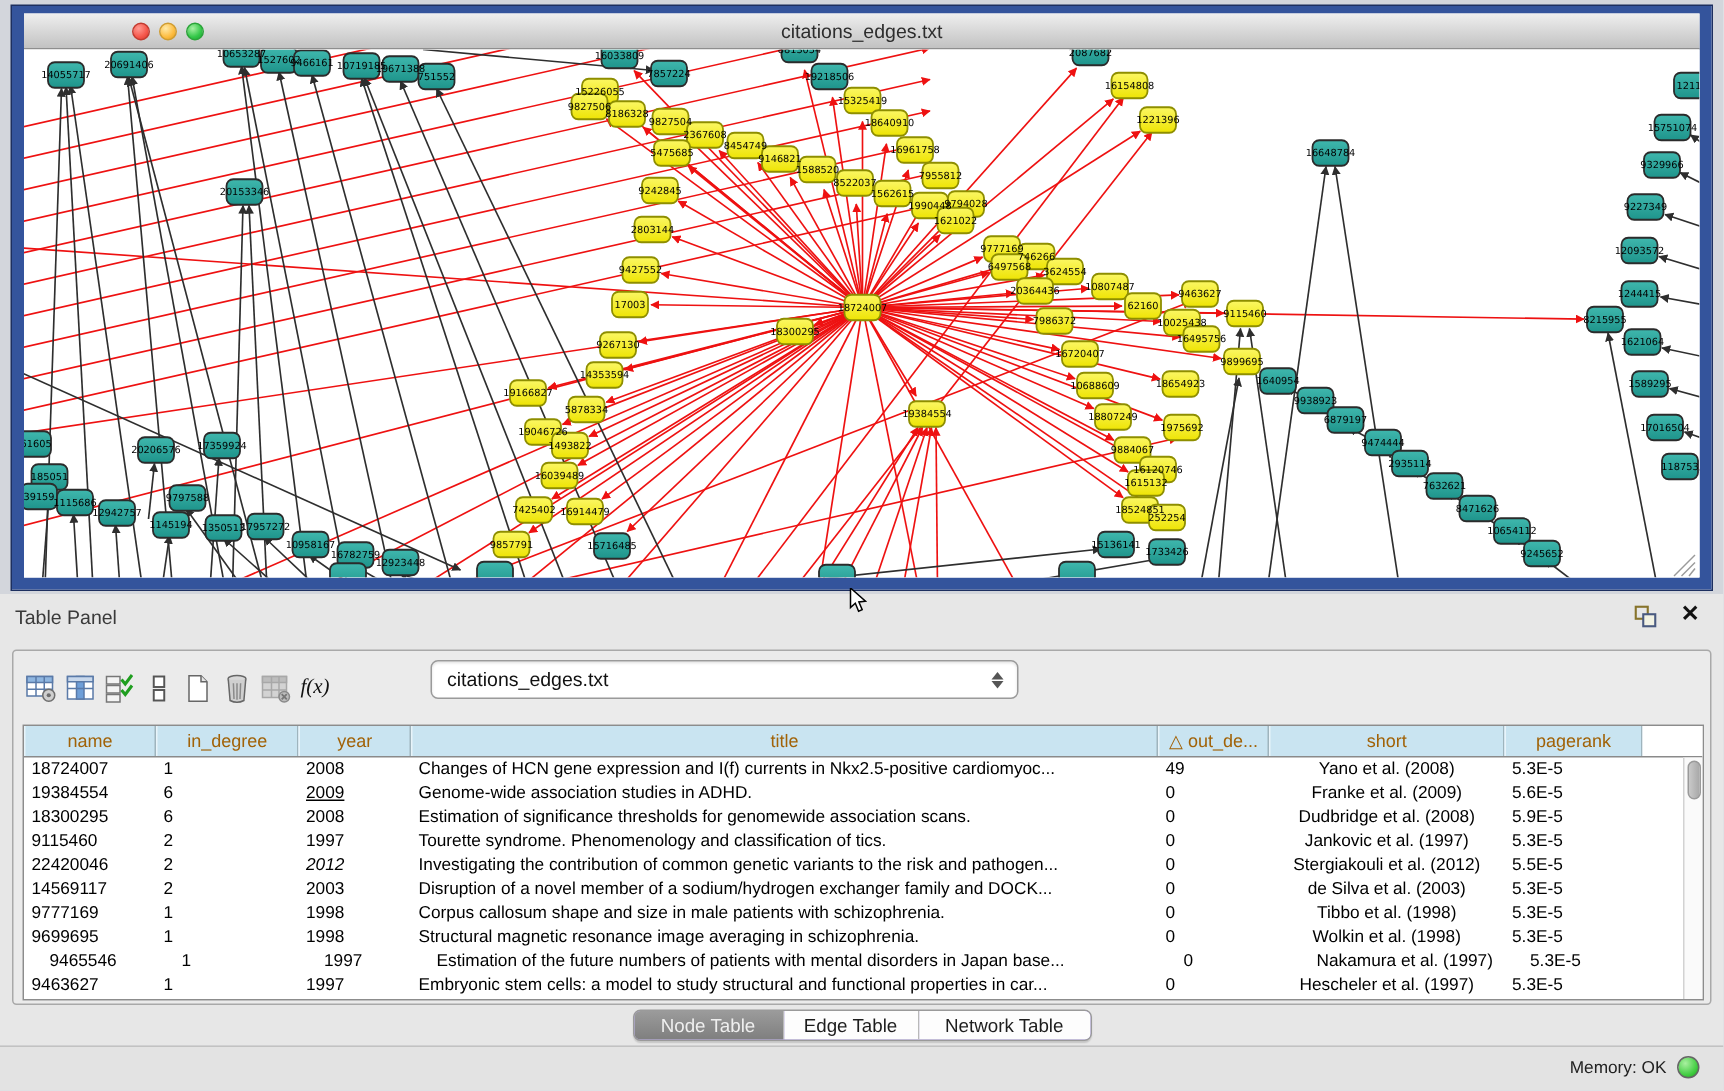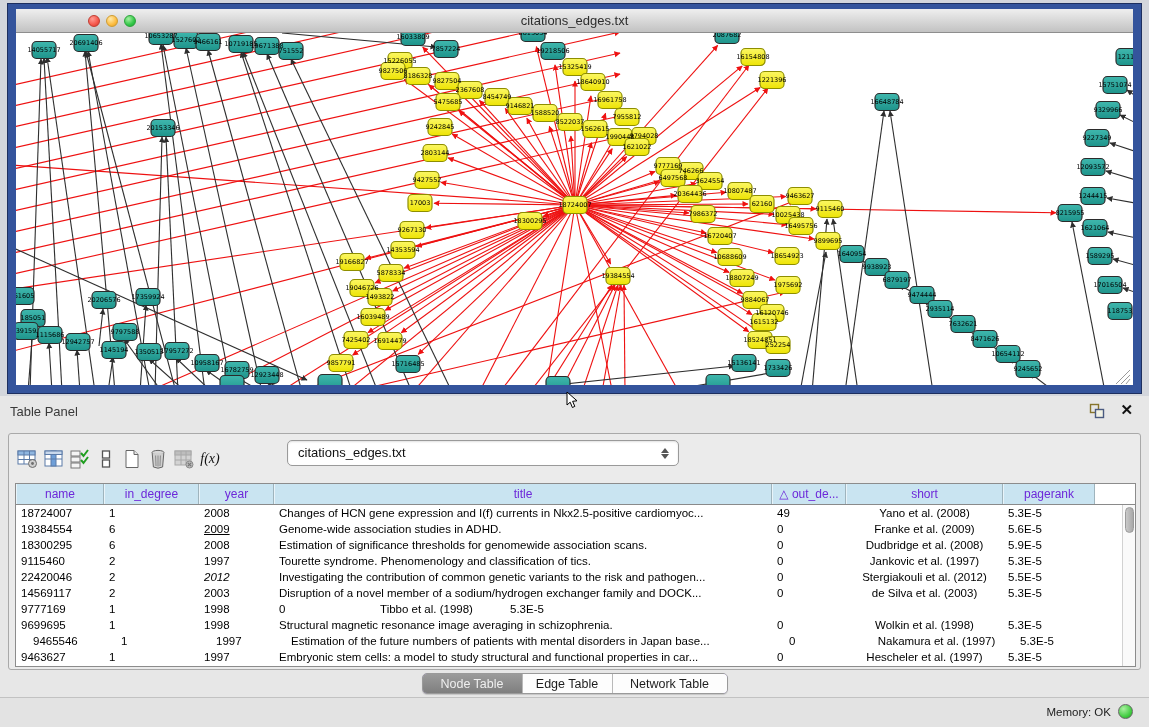--- a/index.html
+++ b/index.html
@@ -41,21 +41,21 @@
     font-size:13px; color:#111; line-height:24px; padding-left:10px; }
   .stepper { position:absolute; right:8px; top:4px; width:11px; height:16px; display:flex; flex-direction:column; align-items:center; justify-content:center; gap:1px; }
   .stepper .tri { width:0; height:0; border-left:4px solid transparent; border-right:4px solid transparent; }
   .tri.up { border-bottom:5px solid #555; }
   .tri.dn { border-top:5px solid #555; }
 
   .tablewrap { position:absolute; left:6px; top:49px; width:1121px; height:184px;
     background:#fff; border:1px solid #8c8c8c; overflow:hidden; }
   .thead { display:flex; height:21px; background:#fff; border-bottom:1px solid #8a8a8a; }
   .th { flex:none; background:#c9e4f1; border-right:1px solid #9fb4bd; border-left:1px solid #e8f4fa;
-    font-size:12px; color:#6d28d9; text-align:center; line-height:20px; overflow:hidden; white-space:nowrap; }
+    font-size:12px; color:#a16207; text-align:center; line-height:20px; overflow:hidden; white-space:nowrap; }
   .th.filler { background:#fff; border:none; flex:1; }
   .tbody { position:relative; }
   .tr { display:flex; height:16px; }
   .td { flex:none; font-size:11.5px; color:#000; line-height:16px; white-space:nowrap; overflow:hidden; padding-left:5px; }
   .td.center { text-align:center; padding-left:0; }
   .vscroll { position:absolute; right:0; top:21px; bottom:0; width:13px; background:#fafafa; border-left:1px solid #d2d2d2; }
   .vthumb { position:absolute; left:2px; top:2px; width:9px; height:26px; border-radius:5px;
     background:linear-gradient(90deg,#c9c9c9,#a8a8a8); border:1px solid #9a9a9a; }
 
   .tabbar { position:absolute; left:0; top:277px; width:100%; display:flex; justify-content:center; }
@@ -646,20 +646,21 @@
               <div class="td" style="width: 75px;">2003</div>
               <div class="td" style="width: 498px;">Disruption of a novel member of a sodium/hydrogen exchanger family and DOCK...</div>
               <div class="td" style="width: 74px;">0</div>
               <div class="td center" style="width: 157px;">de Silva et al. (2003)</div>
               <div class="td" style="width: 92px;">5.3E-5</div>
             </div>
             <div class="tr">
               <div class="td" style="width: 88px;">9777169</div>
               <div class="td" style="width: 95px;">1</div>
               <div class="td" style="width: 75px;">1998</div>
+              <div class="td" style="width: 498px;">Corpus callosum shape and size in male patients with schizophrenia.</div>
               <div class="td" style="width: 74px;">0</div>
               <div class="td center" style="width: 157px;">Tibbo et al. (1998)</div>
               <div class="td" style="width: 92px;">5.3E-5</div>
             </div>
             <div class="tr">
               <div class="td" style="width: 88px;">9699695</div>
               <div class="td" style="width: 95px;">1</div>
               <div class="td" style="width: 75px;">1998</div>
               <div class="td" style="width: 498px;">Structural magnetic resonance image averaging in schizophrenia.</div>
               <div class="td" style="width: 74px;">0</div>

